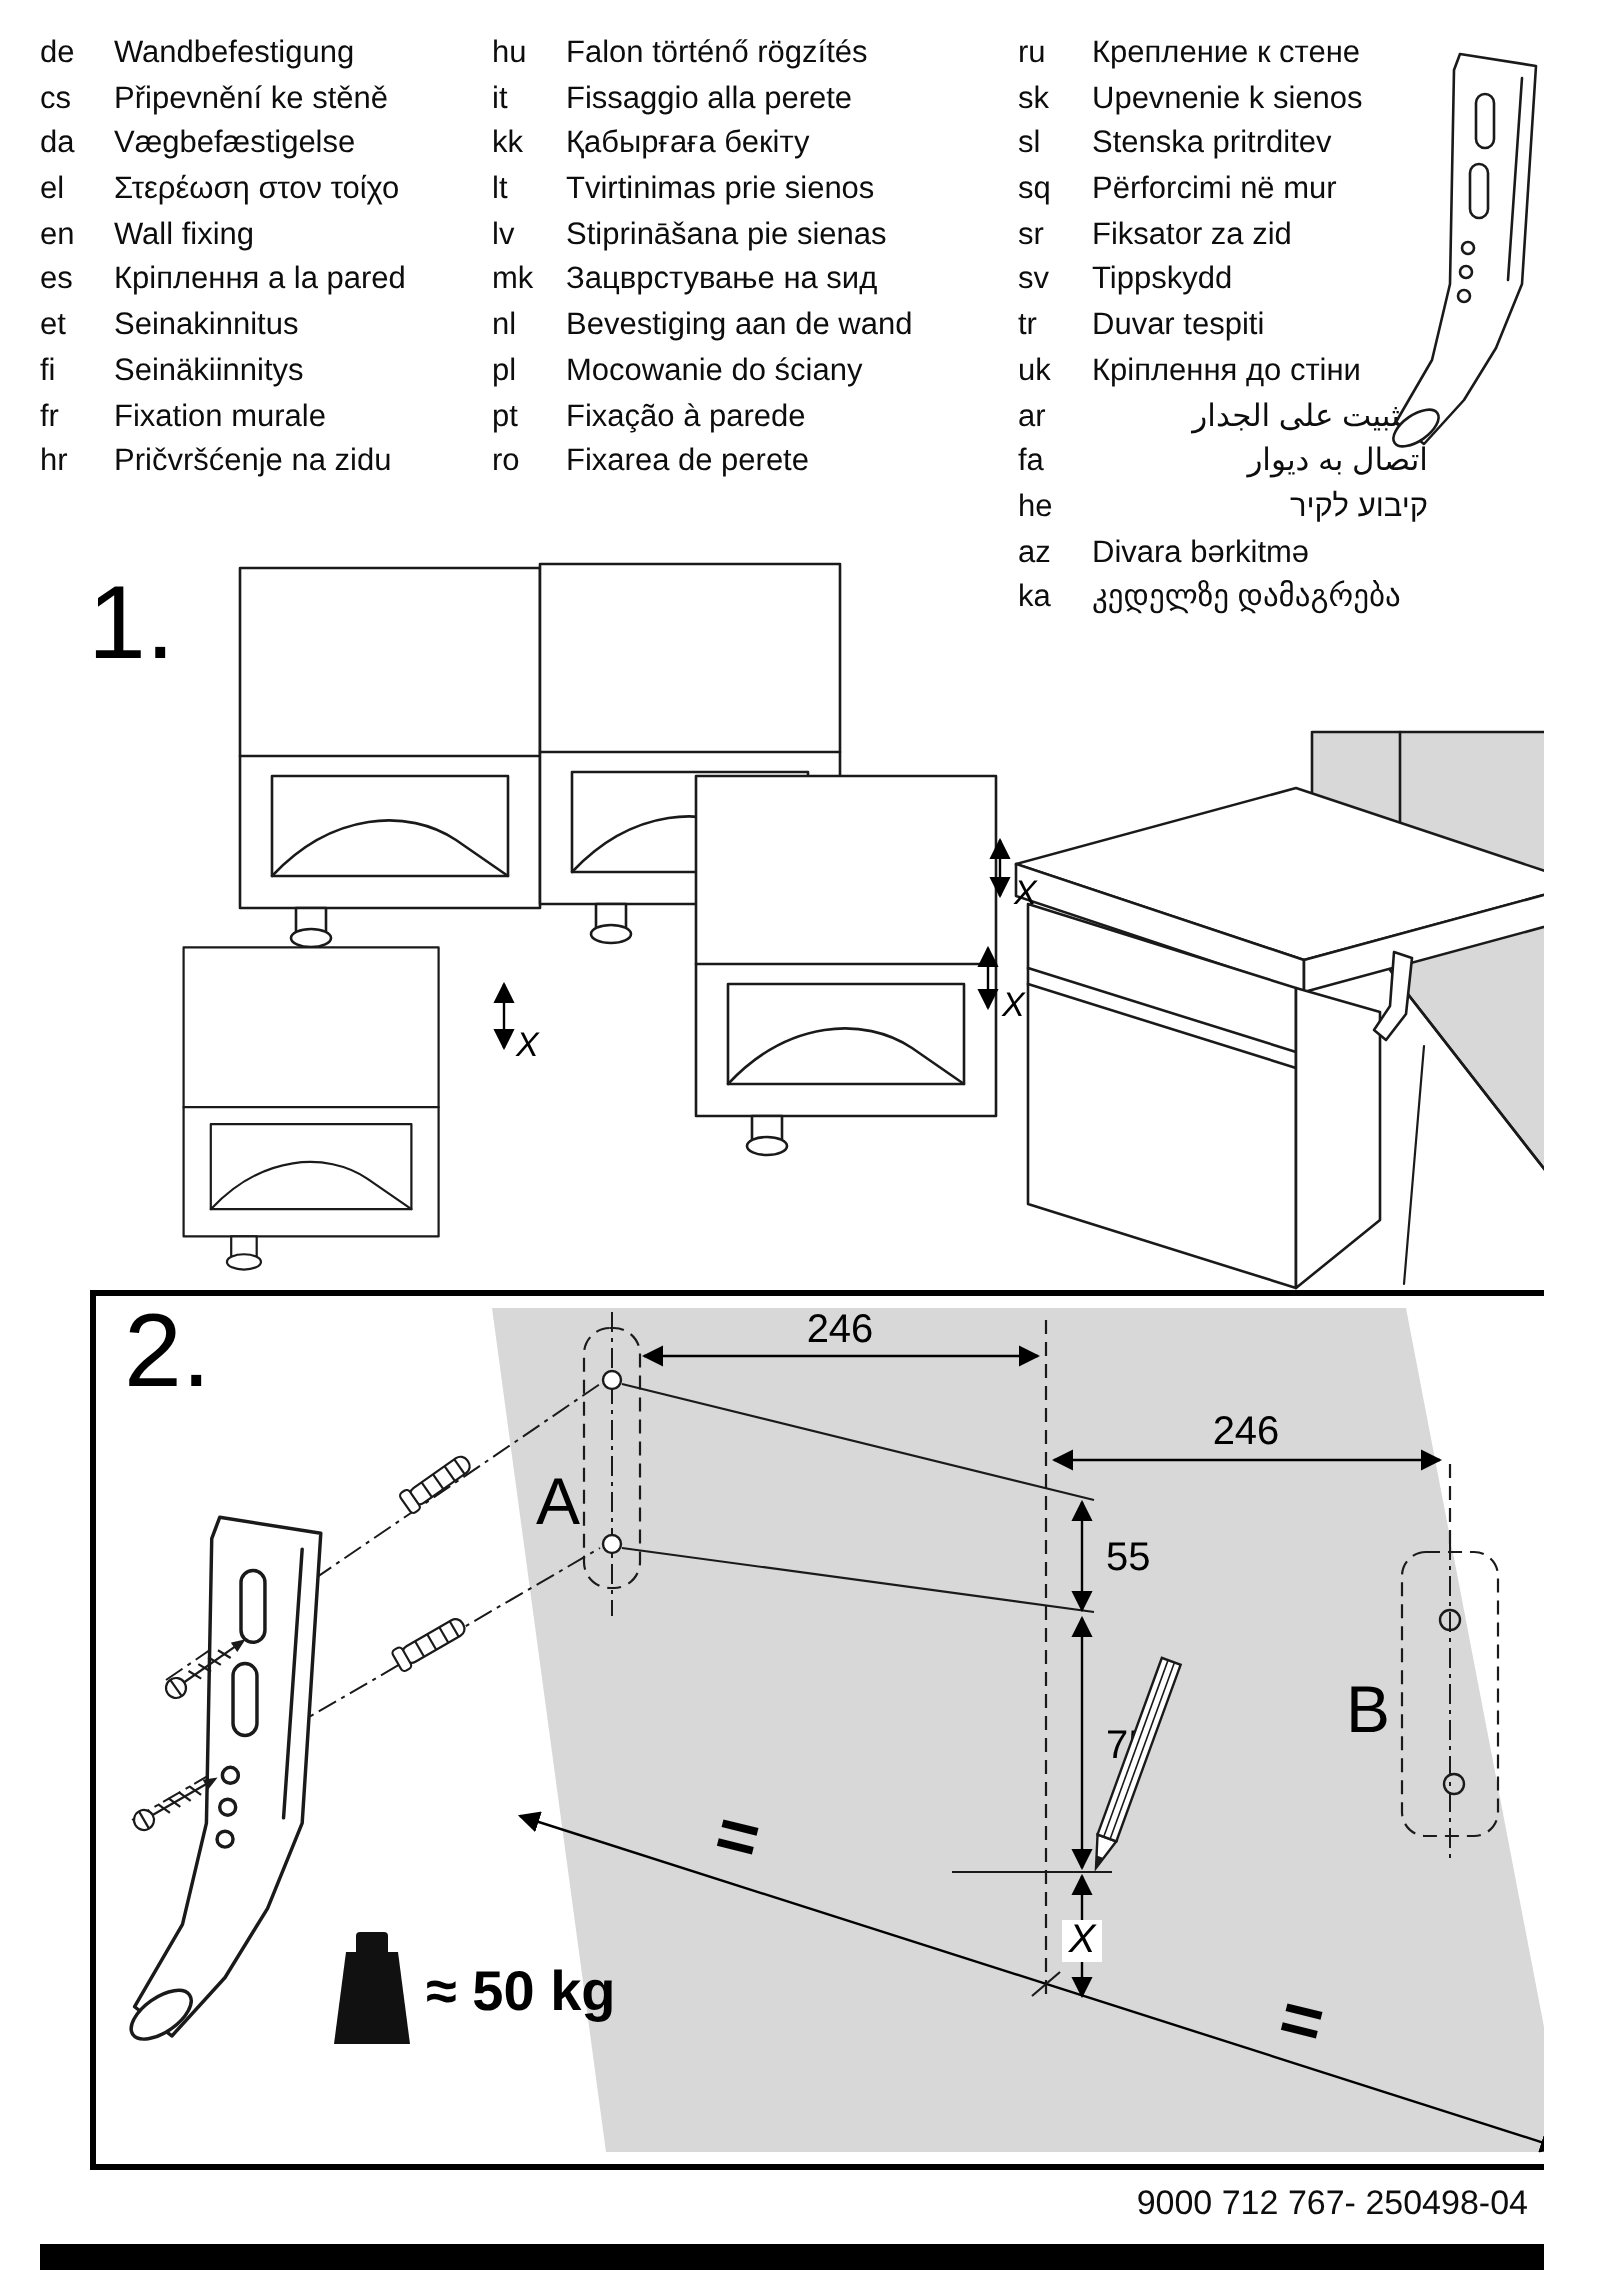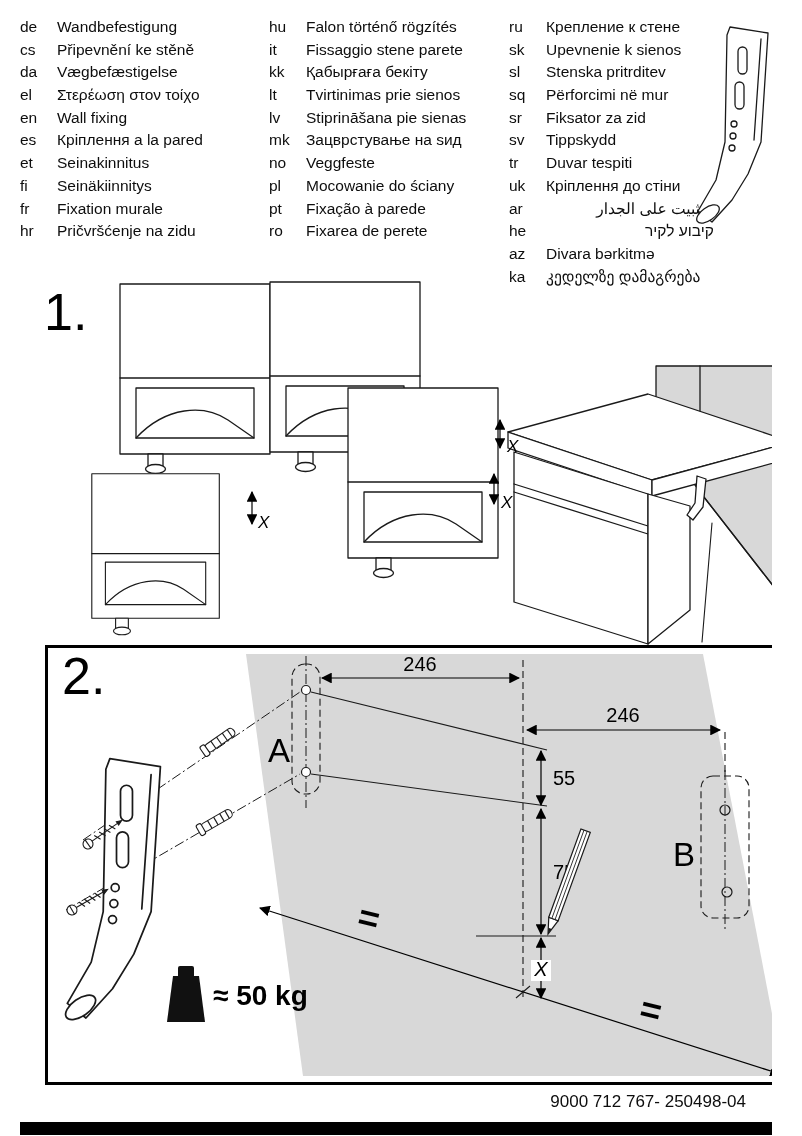--- a/index.html
+++ b/index.html
@@ -1,20 +1,20 @@
 <!DOCTYPE html>
 <html><head>
 <meta charset="utf-8">
 <style>
   html,body{margin:0;padding:0;background:#fff;}
   .page{position:relative;width:772px;height:1136px;background:#fff;overflow:hidden;
         font-family:"Liberation Sans",sans-serif;color:#0d0d0d;}
   
   .lang-col{position:absolute;top:16px;}
-  .c1{left:20px}.c2{left:269px}.c3{left:509px}
+  .c1{left:20px}.c2{left:246px}.c3{left:509px}
   .lrow{height:22.7px;line-height:22.7px;white-space:nowrap;font-size:15.5px;}
   .lcode{display:inline-block;width:37px;}
   .rtl .ltext{display:inline-block;width:168px;direction:rtl;text-align:right;}
   
   .stepnum{position:absolute;font-size:52px;line-height:1;color:#000;}
   #lbl1{left:44px;top:286px;}
   #lbl2{left:14px;top:2px;}
   
   .tr-bracket{position:absolute;left:688px;top:22px;width:105px;height:215px;}
   .s1svg{position:absolute;left:0;top:280px;width:802px;height:365px;}
@@ -30,21 +30,21 @@
   .hw{stroke:#1a1a1a;stroke-width:1.1;}
   .hw line{stroke-width:1.1;}
   .shaft{stroke-width:3.4;}
   svg text{font-family:"Liberation Sans",sans-serif;fill:#000;stroke:none;}
   .t20{font-size:20px;}
   .t34{font-size:33px;}
   .teq{font-size:36px;font-weight:bold;}
   .twt{font-size:28px;font-weight:bold;}
   .xlab{font-size:17px;font-style:italic;}
   
-  .doc-number{position:absolute;right:26px;top:1092px;font-size:17px;}
+  .doc-number{position:absolute;right:8px;top:1092px;font-size:17px;}
   .bottom-bar{position:absolute;left:20px;top:1122px;width:762px;height:13px;background:#000;}
 </style>
 </head>
 <body>
 
 <div class="page">
 
   <div class="lang-col c1">
     <div class="lrow"><span class="lcode">de</span><span class="ltext">Wandbefestigung</span></div>
     <div class="lrow"><span class="lcode">cs</span><span class="ltext">Připevnění ke stěně</span></div>
@@ -53,41 +53,42 @@
     <div class="lrow"><span class="lcode">en</span><span class="ltext">Wall fixing</span></div>
     <div class="lrow"><span class="lcode">es</span><span class="ltext">Кріплення a la pared</span></div>
     <div class="lrow"><span class="lcode">et</span><span class="ltext">Seinakinnitus</span></div>
     <div class="lrow"><span class="lcode">fi</span><span class="ltext">Seinäkiinnitys</span></div>
     <div class="lrow"><span class="lcode">fr</span><span class="ltext">Fixation murale</span></div>
     <div class="lrow"><span class="lcode">hr</span><span class="ltext">Pričvršćenje na zidu</span></div>
   </div>
 
   <div class="lang-col c2">
     <div class="lrow"><span class="lcode">hu</span><span class="ltext">Falon történő rögzítés</span></div>
-    <div class="lrow"><span class="lcode">it</span><span class="ltext">Fissaggio stene parete</span></div>
+    <div class="lrow"><span class="lcode">it</span><span class="ltext">Fissaggio alla perete</span></div>
     <div class="lrow"><span class="lcode">kk</span><span class="ltext">Қабырғаға бекіту</span></div>
     <div class="lrow"><span class="lcode">lt</span><span class="ltext">Tvirtinimas prie sienos</span></div>
     <div class="lrow"><span class="lcode">lv</span><span class="ltext">Stiprināšana pie sienas</span></div>
     <div class="lrow"><span class="lcode">mk</span><span class="ltext">Зацврстување на ѕид</span></div>
-    <div class="lrow"><span class="lcode">no</span><span class="ltext">Veggfeste</span></div>
+    <div class="lrow"><span class="lcode">nl</span><span class="ltext">Bevestiging aan de wand</span></div>
     <div class="lrow"><span class="lcode">pl</span><span class="ltext">Mocowanie do ściany</span></div>
     <div class="lrow"><span class="lcode">pt</span><span class="ltext">Fixação à parede</span></div>
     <div class="lrow"><span class="lcode">ro</span><span class="ltext">Fixarea de perete</span></div>
   </div>
 
   <div class="lang-col c3">
     <div class="lrow"><span class="lcode">ru</span><span class="ltext">Крепление к стене</span></div>
     <div class="lrow"><span class="lcode">sk</span><span class="ltext">Upevnenie k sienos</span></div>
     <div class="lrow"><span class="lcode">sl</span><span class="ltext">Stenska pritrditev</span></div>
     <div class="lrow"><span class="lcode">sq</span><span class="ltext">Përforcimi në mur</span></div>
     <div class="lrow"><span class="lcode">sr</span><span class="ltext">Fiksator za zid</span></div>
     <div class="lrow"><span class="lcode">sv</span><span class="ltext">Tippskydd</span></div>
     <div class="lrow"><span class="lcode">tr</span><span class="ltext">Duvar tespiti</span></div>
     <div class="lrow"><span class="lcode">uk</span><span class="ltext">Кріплення до стіни</span></div>
     <div class="lrow rtl"><span class="lcode">ar</span><span class="ltext">التثبيت على الجدار</span></div>
+    <div class="lrow rtl"><span class="lcode">fa</span><span class="ltext">اتصال به دیوار</span></div>
     <div class="lrow rtl"><span class="lcode">he</span><span class="ltext">קיבוע לקיר</span></div>
     <div class="lrow"><span class="lcode">az</span><span class="ltext">Divara bərkitmə</span></div>
     <div class="lrow"><span class="lcode">ka</span><span class="ltext">კედელზე დამაგრება</span></div>
   </div>
 
   <svg class="tr-bracket" viewBox="0 0 105 215">
     <defs>
       <g id="brkt" class="sk">
         <path fill="#fff" d="M42,5 L80,11 L73,120 L60,152 L44,178 L24,200 L10,189 L28,158 L37,120 L39,13 Z"></path>
         <path fill="none" d="M73,17 L66,118"></path>

